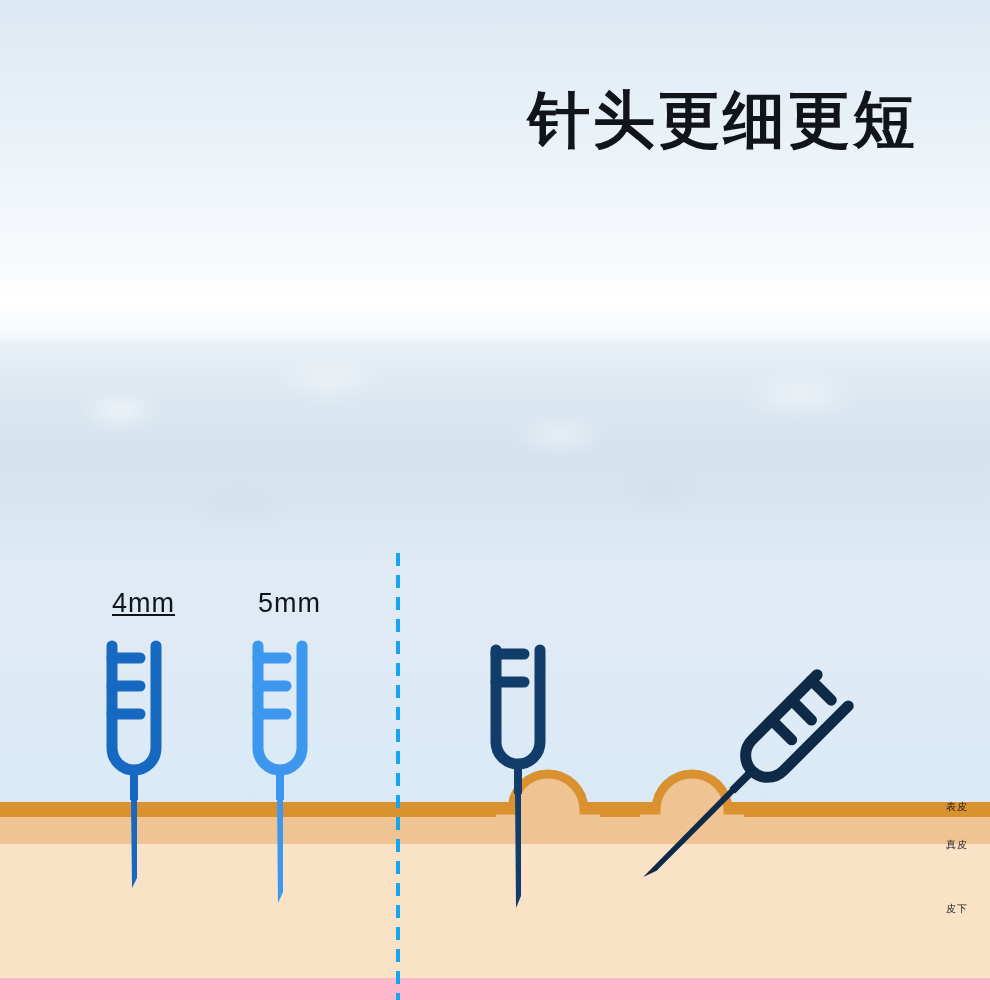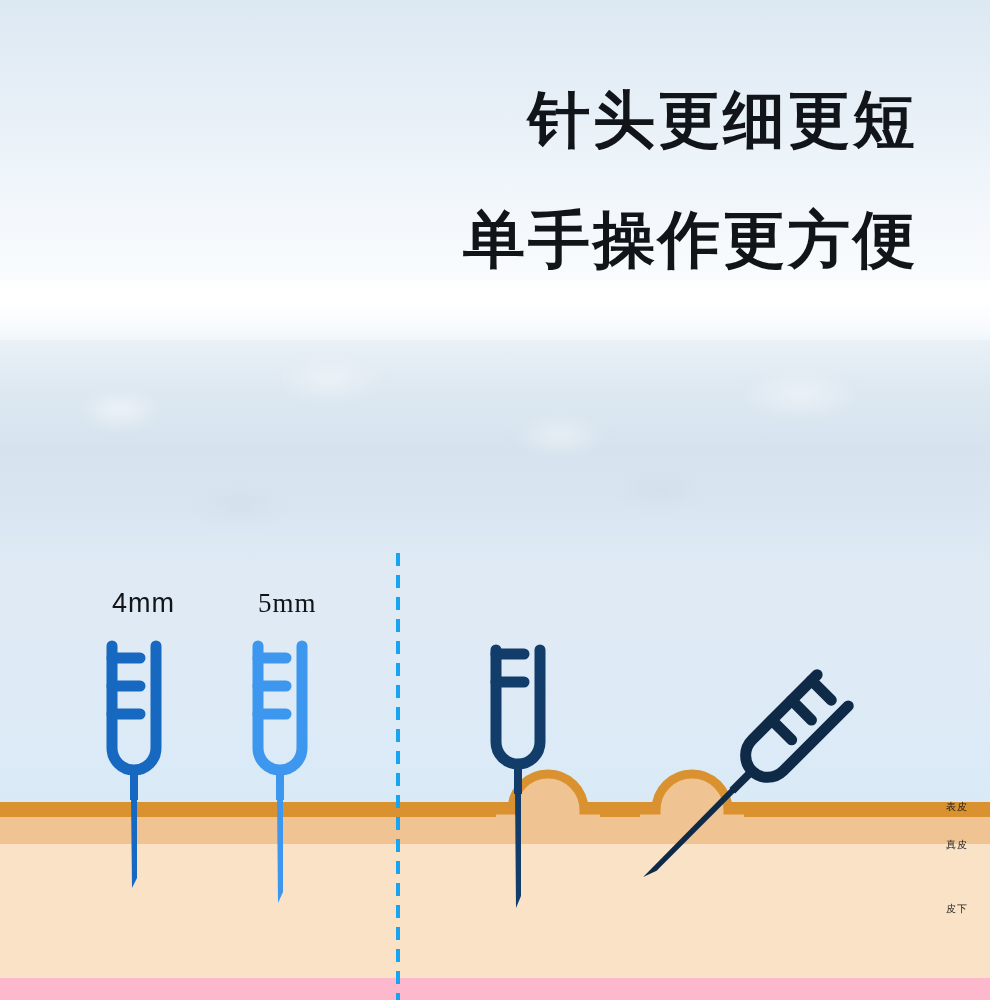--- a/index.html
+++ b/index.html
@@ -98,22 +98,22 @@
 
   
   .needle-label {
     position:absolute;
     top:588px;
     font-size:27px;
     color:#111418;
     white-space:nowrap;
     letter-spacing:1px;
   }
-  #lbl-4mm { left:112px; }
-  #lbl-5mm { left:258px;font-family:Liberation Serif, serif; }
+  #lbl-4mm { left:112px;text-decoration:underline; }
+  #lbl-5mm { left:258px; }
   #lbl-6mm { left:461px; }
   #lbl-8mm { left:732px; }
 
   
   .syringe { position:absolute; }
   #syringe-4mm { left:96px;  top:640px; }
   #syringe-5mm { left:242px; top:640px; }
   #syringe-6mm { left:480px; top:634px; }
   #syringe-8mm { left:600px; top:628px; }
 
@@ -126,21 +126,20 @@
 <body>
 
 <div id="stage">
 
   <div class="bg-layer" id="bg-top"></div>
   <div class="bg-layer" id="bg-band"></div>
   <div class="bg-layer" id="bg-mist"></div>
   <div class="bg-layer" id="bg-lower"></div>
 
   <div class="headline" id="headline-1">针头更细更短</div>
-  <div class="headline" id="headline-2">单手操作更方便</div>
 
   <div id="skin-epidermis"></div>
   <div id="skin-dermis"></div>
   <div id="skin-subcutaneous"></div>
   <div id="skin-muscle"></div>
 
   <div class="skin-label" id="label-epidermis">表皮</div>
   <div class="skin-label" id="label-dermis">真皮</div>
   <div class="skin-label" id="label-subcut">皮下</div>
 

